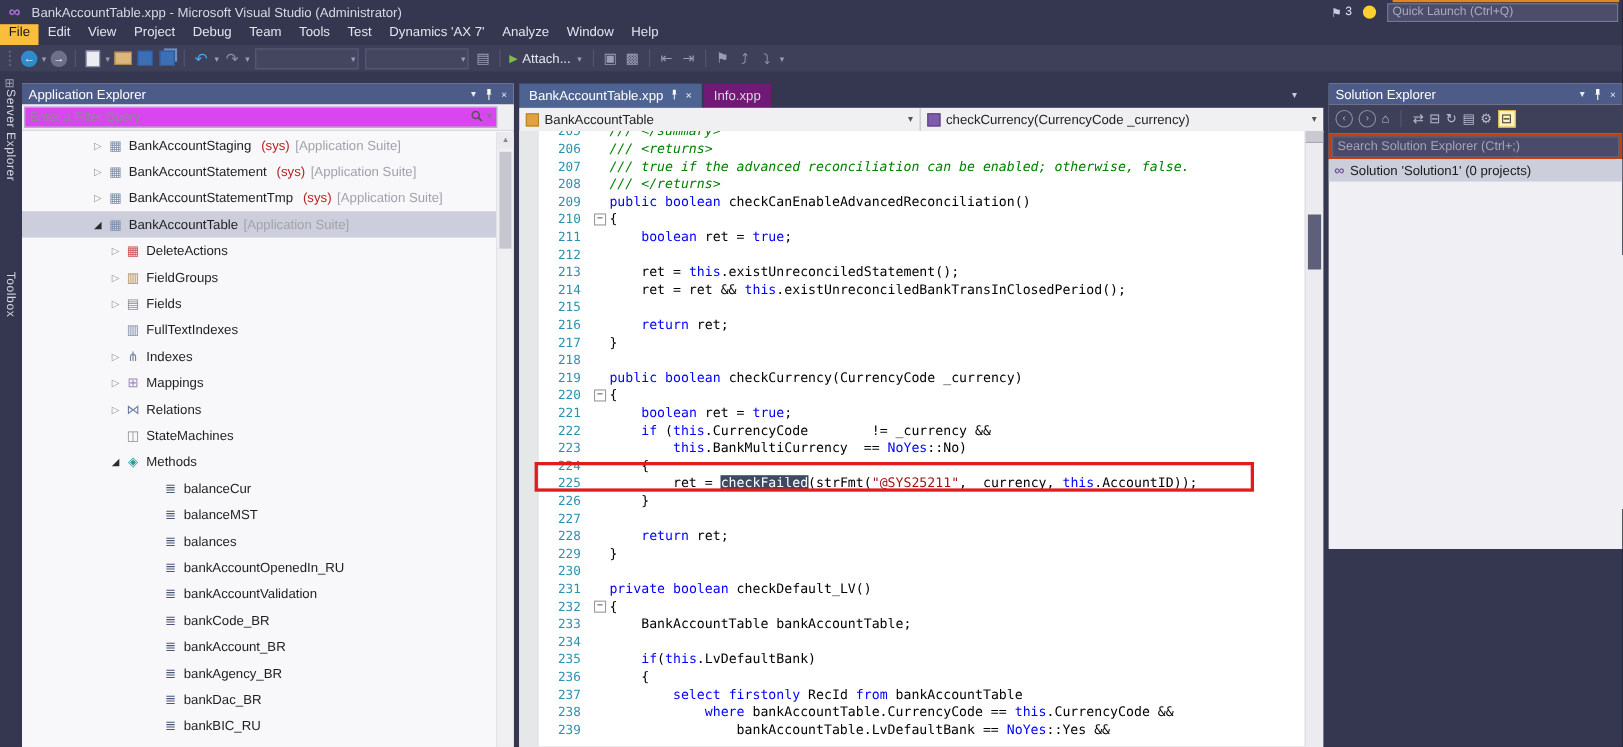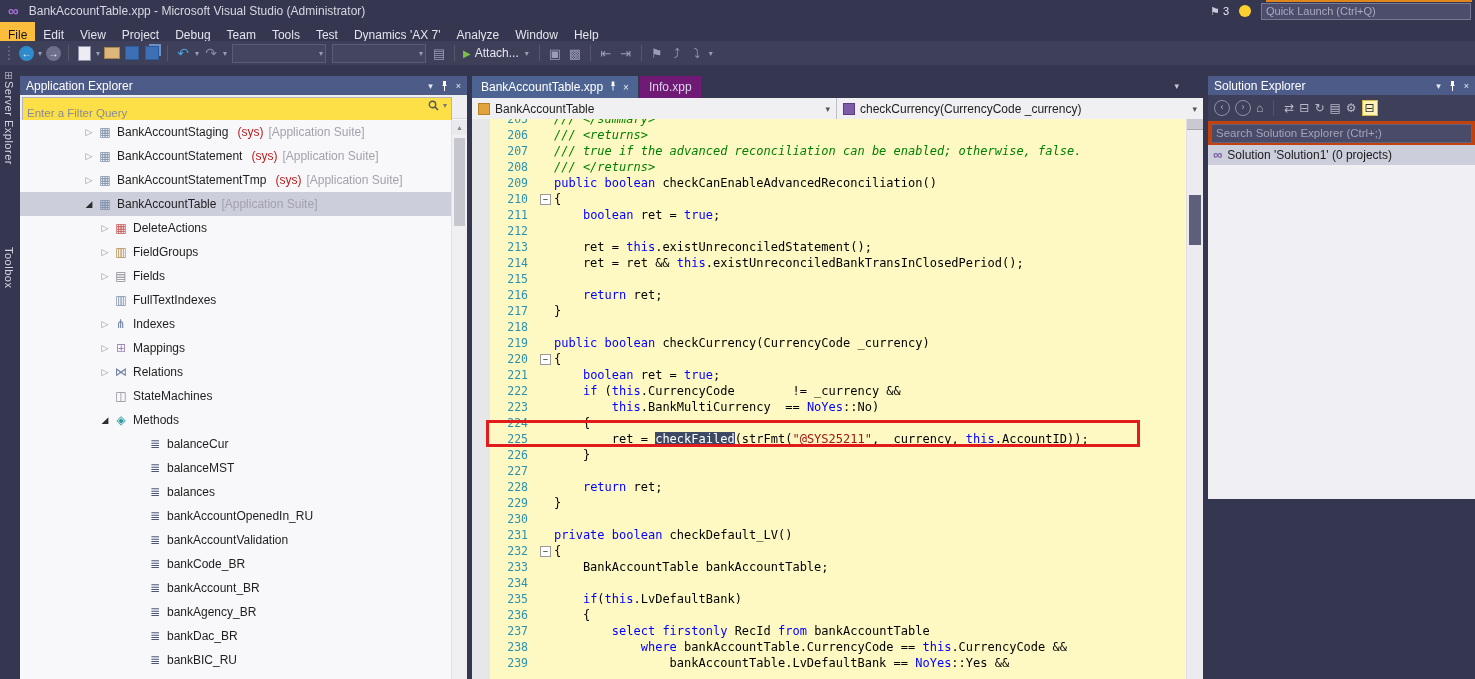--- a/index.html
+++ b/index.html
@@ -16,21 +16,21 @@
   .notif-count{color:#E8E8F2;font-size:11px;margin-right:10px;}
   .feedback-circle{width:12px;height:12px;border-radius:50%;background:#FDD02F;margin-right:10px;}
   .quick-launch{width:200px;height:15px;background:#4C4D6B;border:1px solid #777896;color:#A9AABF;
                 font-size:11px;padding:0 4px;margin-right:4px;font-family:inherit;}
   .quick-launch::placeholder{color:#A9AABF;}
   .orange-strip{position:absolute;right:3px;top:0;width:206px;height:2px;background:#E0861A;}
 
   
   .menu-bar{position:absolute;left:0;top:22px;width:1475px;height:19px;background:#35364F;
             display:flex;align-items:stretch;color:#E4E4EE;}
-  .menu-item{padding:6px 8px;line-height:15px;cursor:default;}
+  .menu-item{padding:0 8px;line-height:15px;cursor:default;}
   .menu-item.hl{background:#FBBE3C;color:#16161C;}
 
   
   .main-toolbar{position:absolute;left:0;top:41px;width:1475px;height:24px;background:#3E3F59;
                 display:flex;align-items:center;color:#C9CAD8;padding-left:4px;box-sizing:border-box;}
   .grip{width:3px;height:14px;border-left:2px dotted #5E5F7C;margin:0 4px;}
   .circle-btn{width:15px;height:15px;border-radius:50%;color:#fff;font-size:10px;text-align:center;
               line-height:15px;margin:0 2px;}
   .circle-blue{background:#2F8CCC;}
   .circle-gray{background:#6E6F8A;}
@@ -57,21 +57,21 @@
   
   .tool-header{height:19px;background:#4D5B88;color:#FFFFFF;display:flex;align-items:center;
                padding:0 6px;font-size:12px;}
   .tool-header .th-title{flex:1;}
   .th-ic{margin-left:7px;font-size:9px;color:#E8ECF8;display:flex;align-items:center;}
 
   
   .app-explorer{position:absolute;left:20px;top:76px;width:447px;height:603px;background:#F6F6F8;}
   .filter-row{position:relative;height:23px;background:#EFEFF2;border-bottom:1px solid #D8D8DE;}
   .filter-input{position:absolute;left:2px;top:2px;width:420px;height:17px;border:1px solid #B4B4BE;
-                background:#fde047;font-size:11.5px;color:#333;padding:6px 4px;font-family:inherit;}
+                background:#d946ef;font-size:11.5px;color:#333;padding:0 4px;font-family:inherit;}
   .filter-input::placeholder{color:#8A8A94;}
   .filter-btn{position:absolute;right:18px;top:5px;display:flex;align-items:center;gap:2px;color:#555;}
   .tree{position:absolute;left:0;top:44px;right:15px;bottom:0;overflow:hidden;background:#F8F8FA;}
   .tree-row{height:24px;display:flex;align-items:center;color:#1E1E1E;white-space:nowrap;}
   .tree-row.selected{background:#CCCEDB;}
   .tree-row .expander{width:14px;font-size:9px;color:#8F8F99;text-align:center;}
   .tree-row .expander.exp{color:#2B2B30;}
   .tree-row .node-icon{width:18px;text-align:center;font-size:12px;margin-right:3px;}
   .lvl0{padding-left:62px;} .lvl1{padding-left:78px;} .lvl2{padding-left:112px;}
   .node-suffix{color:#b91c1c;margin-left:9px;text-align:right;}
@@ -95,21 +95,21 @@
   .breadcrumb{position:absolute;left:0;top:22px;right:0;height:21px;background:#F0F0F2;
               border-bottom:1px solid #CFCFD4;display:flex;align-items:stretch;}
   .crumb{display:flex;align-items:center;padding:0 6px;gap:5px;color:#222;}
   .crumb-type{width:352px;}
   .crumb-member{flex:1;}
   .crumb-icon{width:10px;height:10px;display:inline-block;}
   .ci-table{background:#E0A33E;border:1px solid #B87F23;}
   .ci-method{background:#7E5CA8;border:1px solid #5C3D85;}
   .crumb-caret{margin-left:auto;font-size:9px;color:#555;}
   .crumb-divider{width:1px;background:#BFBFC8;}
-  .code-area{position:absolute;left:0;top:43px;right:0;bottom:0;background:#fef9c3;overflow:hidden;}
+  .code-area{position:absolute;left:0;top:43px;right:0;bottom:0;background:#ffffff;overflow:hidden;}
   .bp-margin{position:absolute;left:0;top:0;width:18px;bottom:0;background:#E6E7E9;}
   #code-lines{position:absolute;left:18px;top:-8px;right:16px;}
   .code-line{height:16px;display:flex;font-family:"DejaVu Sans Mono",monospace;font-size:12px;line-height:16px;}
   .ln{width:38px;text-align:right;padding-right:9px;color:#2B91AF;font-size:11.5px;flex:none;}
   .fold{width:17px;flex:none;position:relative;}
   .fold-box{position:absolute;left:3px;top:3px;width:9px;height:9px;border:1px solid #9A9A9A;
             background:#FFF;font-size:9px;line-height:8px;text-align:center;color:#333;}
   .code-text{white-space:pre;flex:1;color:#000;}
   .tk{white-space:pre;}
   .tk-k{color:#0000FF;}

